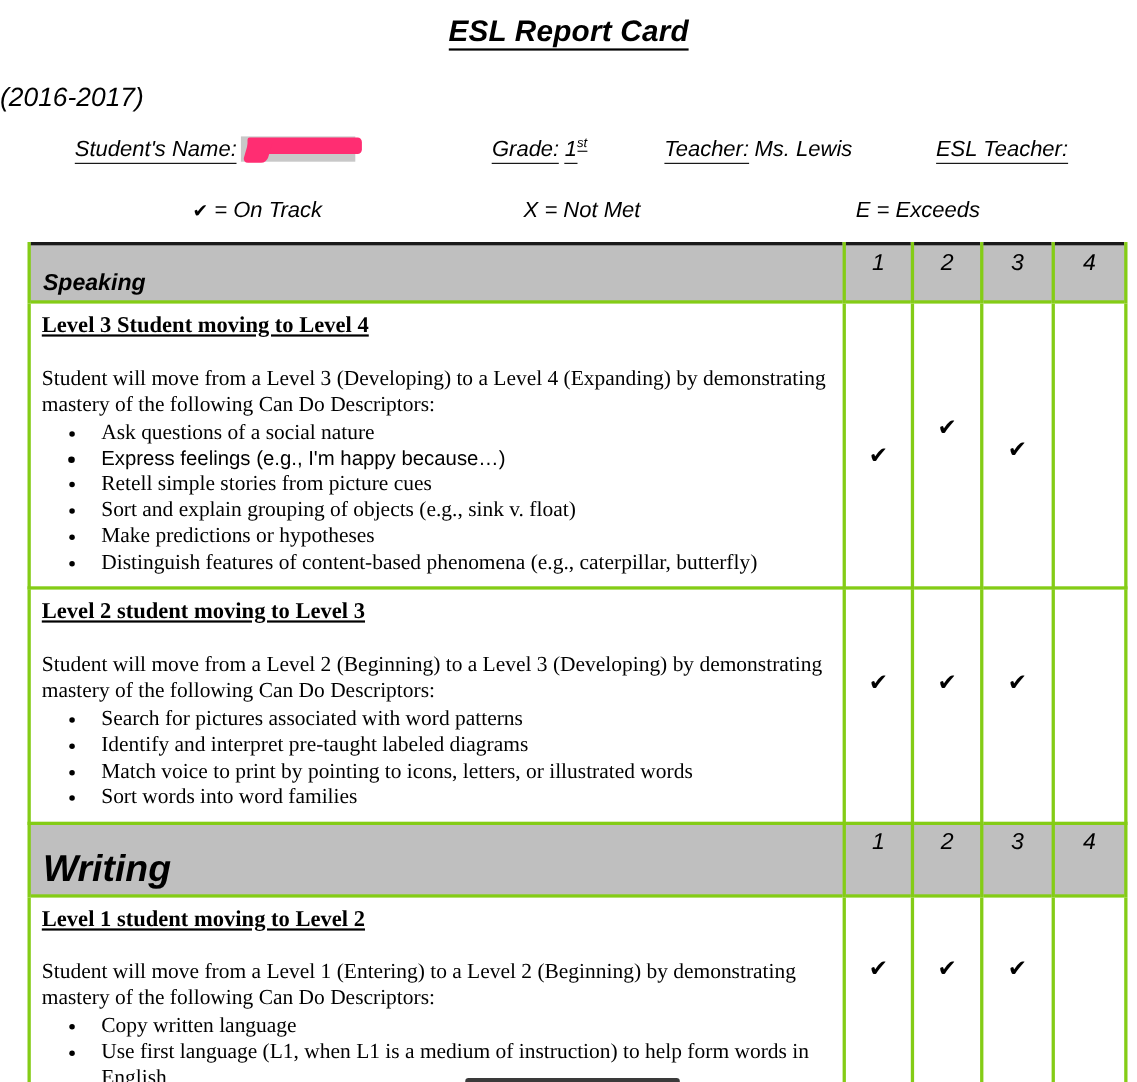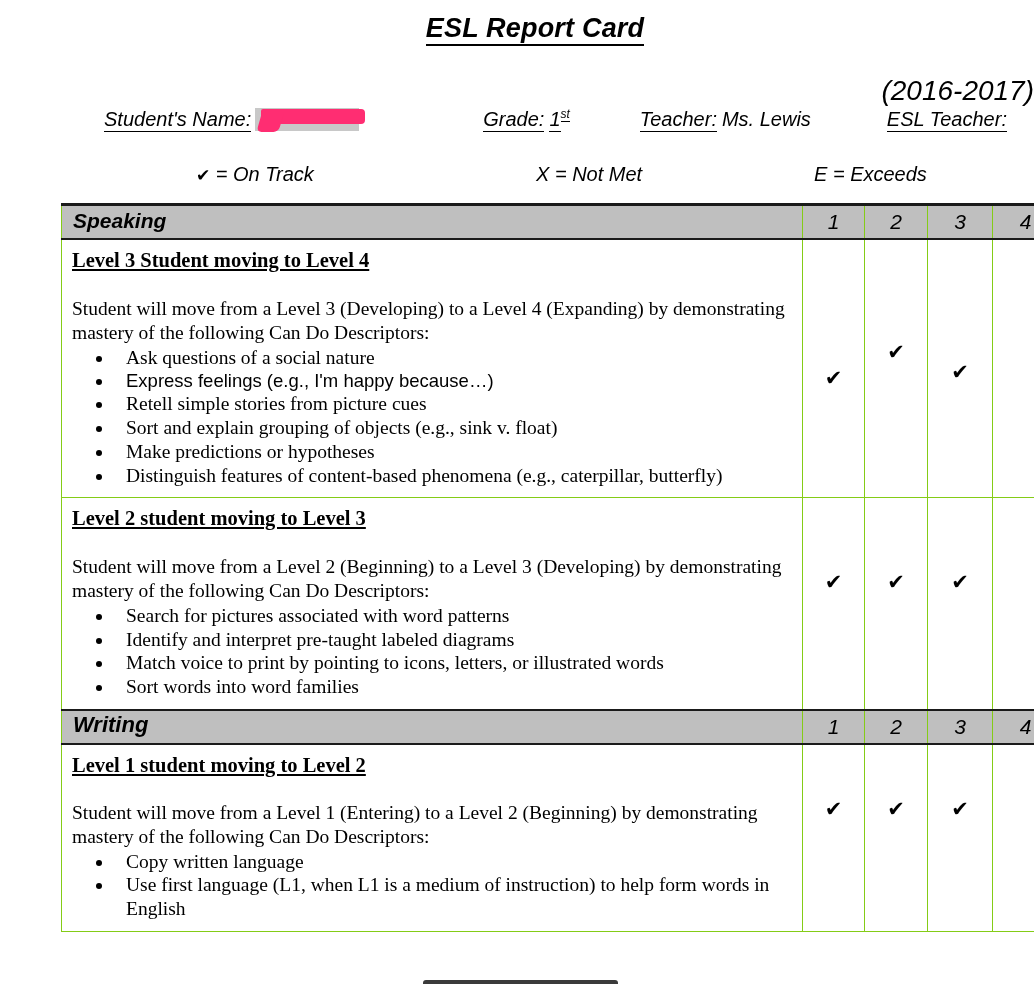--- a/index.html
+++ b/index.html
@@ -14,49 +14,49 @@
     font-family: "Liberation Sans", sans-serif;
     color: #000000;
     position: relative;
   }
 
   .page {
     position: relative;
     width: 1034px;
     height: 716px;
     box-sizing: border-box;
-    padding-left: 36px;
   }
 
   
   .doc-title {
     text-align: center;
     font-family: "Liberation Sans", sans-serif;
     font-weight: bold;
     font-style: italic;
     font-size: 27px;
     letter-spacing: 0.2px;
     padding-top: 14px;
     line-height: 1.1;
   }
   .doc-title span {
     border-bottom: 2px solid #000;
     padding-bottom: 1px;
   }
 
   .doc-year {
-    text-align: right;
-    font-family: "Liberation Sans", sans-serif;
-    font-style: italic;
-    font-size: 28px;
+    text-align: left;
+    font-family: "Liberation Sans", sans-serif;
+    font-style: italic;
+    font-size: 24px;
     margin-top: 31px;
   }
 
   
   .info-block {
+    margin-top: 21px;
     padding-left: 68px;
     padding-right: 12px;
     font-family: "Liberation Sans", sans-serif;
     font-style: italic;
     font-size: 20px;
     line-height: 1.28;
     position: relative;
   }
   .info-row {
     position: relative;
@@ -124,40 +124,40 @@
   
   .legend {
     margin-top: 31px;
     font-family: "Liberation Sans", sans-serif;
     font-style: italic;
     font-size: 20px;
     position: relative;
     height: 30px;
   }
   .legend-item { position: absolute; white-space: nowrap; }
-  .legend-ontrack { left: 160px; }
-  .legend-notmet  { left: 500px; }
+  .legend-ontrack { left: 175px; }
+  .legend-notmet  { left: 476px; }
   .legend-exceeds { left: 778px; }
   .lg-check {
     font-family: "DejaVu Sans", sans-serif;
     font-style: normal;
     font-size: 17px;
   }
 
   
   .rc-table {
     margin-top: 10px;
     margin-left: 25px;
     width: 997px;
     border-collapse: collapse;
     table-layout: fixed;
     border-top: 3px solid #1a1a1a;
   }
   .rc-table td, .rc-table th {
-    border: 1px solid #84cc16;
+    border: 3px solid #84cc16;
     vertical-align: top;
     padding: 0;
   }
 
   col.c-body { width: 741px; }
   col.c-s    { width: 62px; }
   col.c-s2   { width: 63px; }
   col.c-s3   { width: 65px; }
   col.c-s4   { width: 66px; }
 
@@ -167,23 +167,24 @@
     border-bottom: 2px solid #1a1a1a;
     height: 32px;
   }
   .sec-name {
     font-family: "Liberation Sans", sans-serif;
     font-style: italic;
     font-weight: bold;
     font-size: 21px;
     padding: 3px 0 3px 11px;
     line-height: 1.15;
+    margin-top: 20px;
   }
   .sec-name.big {
-    font-size: 22px;
+    font-size: 34px;
     padding-top: 1px;
   }
   .col-num {
     text-align: center;
     font-family: "Liberation Sans", sans-serif;
     font-style: italic;
     font-size: 21px;
     padding: 4px 0 3px 0;
   }
 

